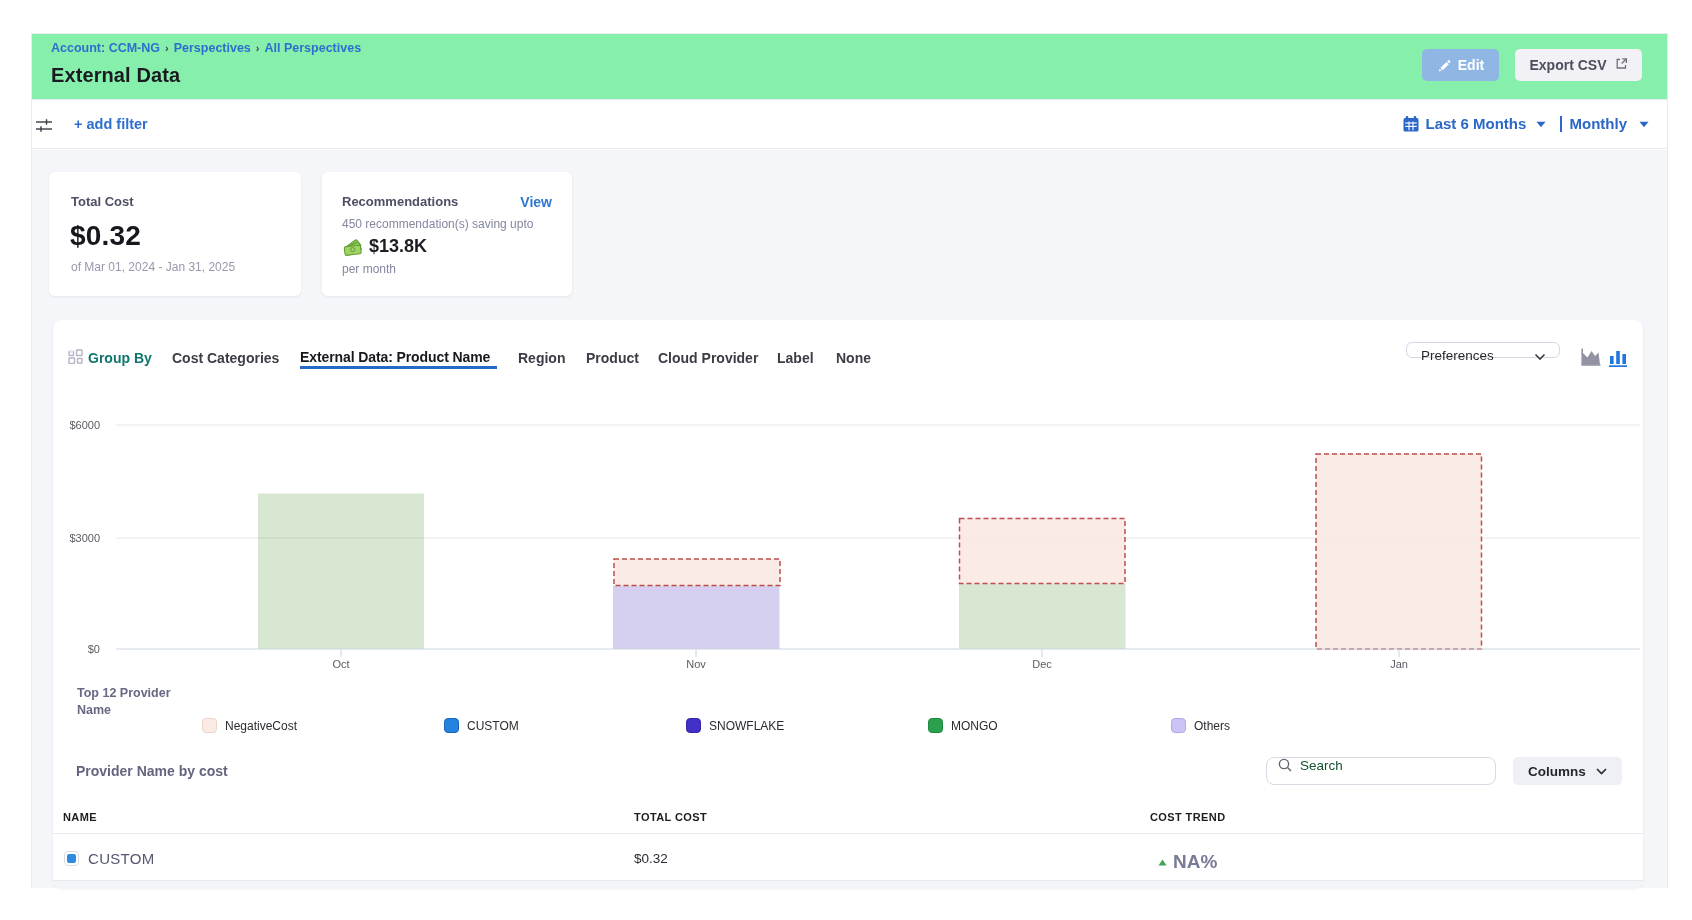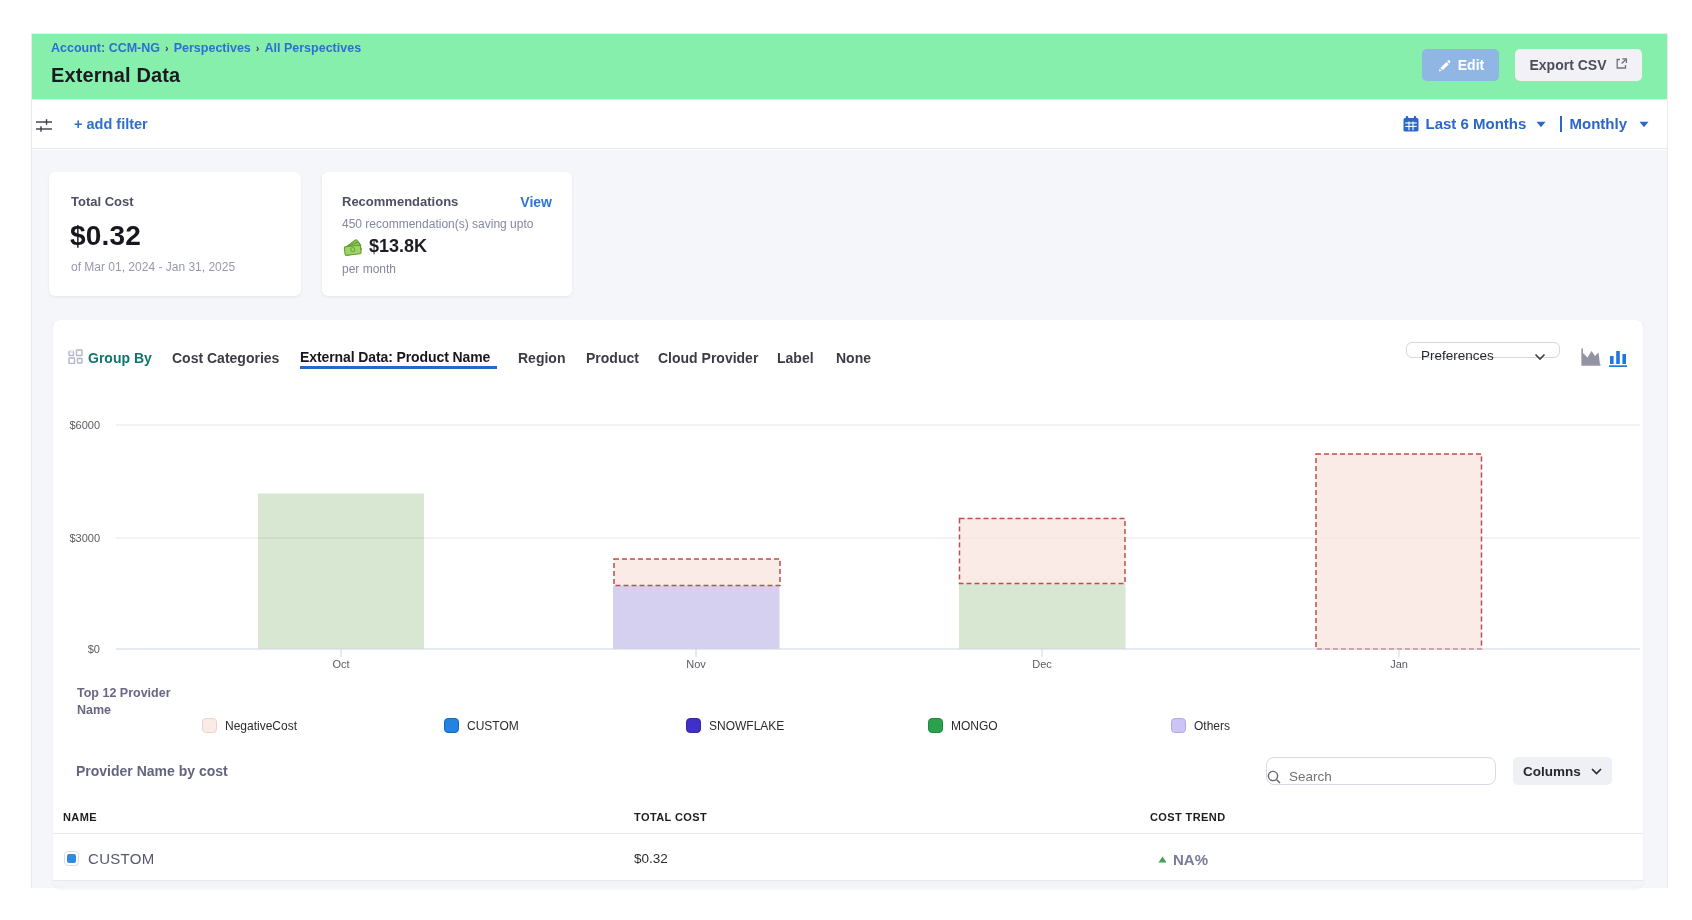--- a/index.html
+++ b/index.html
@@ -42,30 +42,30 @@
   .tooltip { left:1259px; top:73px; width:177px; height:55px; background:#060607; border-radius:6px;
              color:#fff; font-size:12px; font-weight:700; padding:10px 0 0 13px; }
   .tsq { display:inline-block; width:7px; height:7px; background:#f4e0da; margin-right:6px; }
   .tcaret { position:absolute; left:82px; bottom:-7px; width:0; height:0;
             border-left:6px solid transparent; border-right:6px solid transparent; border-top:7px solid #060607; }
   .legtitle { left:24px; top:365px; font-size:12.5px; font-weight:700; color:#666884; line-height:17px; }
   .legitem { top:398px; font-size:12px; color:#2a2b31; display:flex; align-items:center; }
   .sw { width:15px; height:15px; border-radius:4px; border:1px solid; margin-right:8px; flex:none; }
   .tbltitle { left:23px; top:443px; font-size:14px; font-weight:700; color:#63657f; }
   .search { left:1213px; top:437px; width:230px; height:28px; border:1px solid #d9dae4; border-radius:8px; background:#fff;
-            display:flex; align-items:flex-end; font-size:13.5px; color:#737373; }
-  .colbtn { left:1460px; top:437px; width:99px; height:28px; background:#eef0f6; border-radius:5px;
+            display:flex; align-items:flex-start; padding-left:11px; font-size:13.5px; color:#14532d; }
+  .colbtn { left:1460px; top:437px; width:109px; height:28px; background:#eef0f6; border-radius:5px;
             display:flex; align-items:center; justify-content:center; font-size:13.5px; font-weight:700; color:#26272e; }
   .th { top:491px; font-size:11px; font-weight:700; color:#1c1d21; letter-spacing:.4px; }
   .rowsw { left:11px; top:531px; width:15px; height:15px; border:1px solid #dadbe3; border-radius:4px; background:#fff;
            display:flex; align-items:center; justify-content:center; }
   .rowsw span { width:9px; height:9px; background:#2e8be0; border-radius:2px; }
   .rowname { left:35px; top:530px; font-size:15px; color:#555870; letter-spacing:.3px; }
   .rowval { top:531px; font-size:13.5px; color:#2b2c33; }
-  .rowtrend { left:1105px; top:531px; font-size:15px; font-weight:700; color:#787b97; display:flex; align-items:center;text-align:center; }
+  .rowtrend { left:1105px; top:531px; font-size:19px; font-weight:700; color:#787b97; display:flex; align-items:center;text-align:center; }
 </style>
 </head>
 <body>
 <div class="page">
   <div class="bodybg"></div>
   <div class="frame"></div>
   <div class="hdr">
     <div class="crumb">Account: CCM-NG<span class="sep">›</span>Perspectives<span class="sep">›</span>All Perspectives</div>
     <div class="title">External Data</div>
     <div class="btn-edit"><svg width="14" height="14" viewBox="0 0 14 14" style="margin-right:7px;vertical-align:-2px">

